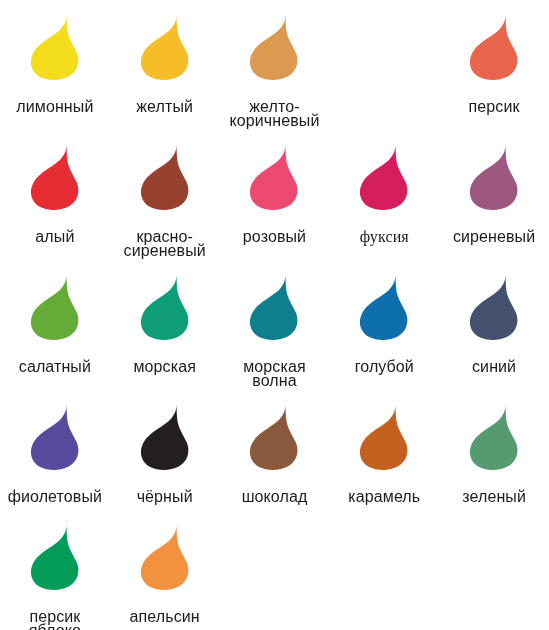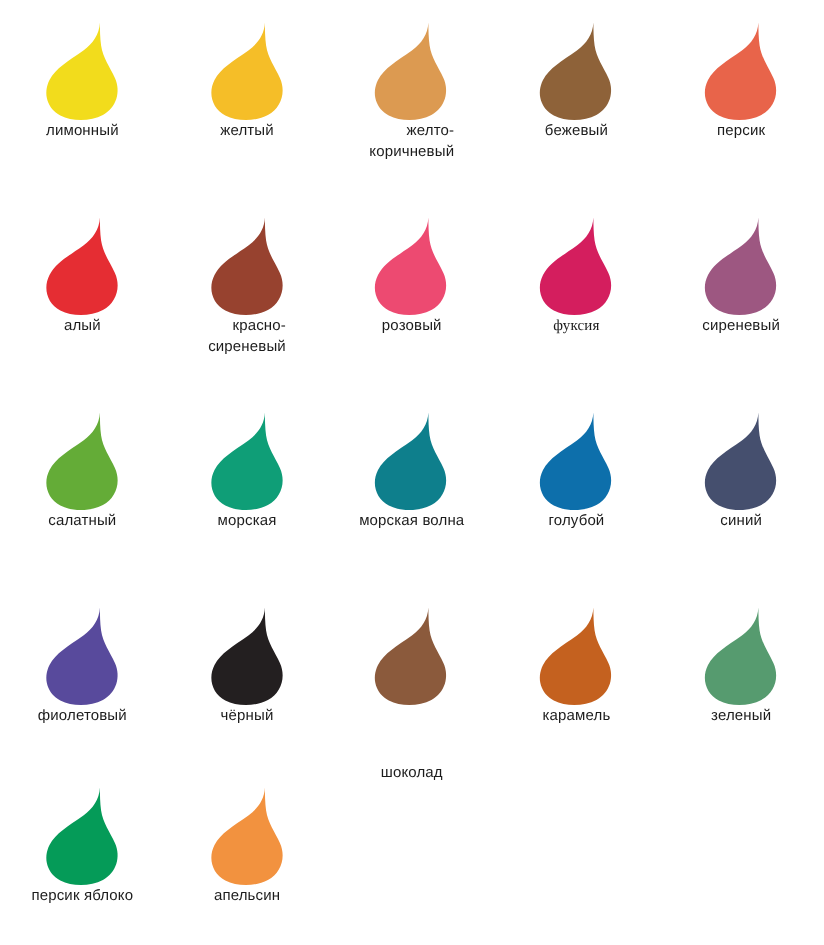--- a/index.html
+++ b/index.html
@@ -34,25 +34,25 @@
     display: block;
     line-height: 0;
   }
   .drop-svg {
     display: block;
     width: 52px;
     height: 66px;
     overflow: visible;
   }
   .swatch-label {
-    margin-top: 1px;
-    font-size: 10px;
+    margin-top: 20px;
+    font-size: 16px;
     line-height: 14px;
     color: #1c1c1c;
-    text-align: right;
+    text-align: center;
     max-width: 104px;
     white-space: pre-line;
     letter-spacing: 0.1px;
   }
 </style>
 </head>
 <body>
 
 <div id="palette-grid">
   <div class="swatch-cell" style="grid-area: 1 / 1;">
@@ -97,35 +97,20 @@
                  C 19.4 67.2 31.4 67.0 39.6 62.6
                  C 48.6 57.8 51.8 47.2 47.6 38.0
                  C 44.2 30.6 39.6 24.6 38.4 16.4
                  C 37.7 11.3 37.6 5.6 37.6 1.0 Z" fill="#dc9a51"></path>
       </svg>
     </span>
     <div class="swatch-label">желто-
 коричневый</div>
   </div>
 
-  <div class="swatch-cell" style="grid-area: 1 / 4;">
-    <span class="drop-wrap">
-      <svg class="drop-svg" viewBox="0 0 52 66" xmlns="http://www.w3.org/2000/svg">
-        <path d="M37.6 1.0
-                 C 37.2 9.0 33.0 15.0 26.6 19.6
-                 C 16.2 27.0 8.2 31.2 4.0 39.4
-                 C -0.6 48.4 2.6 58.6 11.2 63.0
-                 C 19.4 67.2 31.4 67.0 39.6 62.6
-                 C 48.6 57.8 51.8 47.2 47.6 38.0
-                 C 44.2 30.6 39.6 24.6 38.4 16.4
-                 C 37.7 11.3 37.6 5.6 37.6 1.0 Z" fill="#8e6239"></path>
-      </svg>
-    </span>
-    <div class="swatch-label">бежевый</div>
-  </div>
 
   <div class="swatch-cell" style="grid-area: 2 / 1;">
     <span class="drop-wrap">
       <svg class="drop-svg" viewBox="0 0 52 66" xmlns="http://www.w3.org/2000/svg">
         <path d="M37.6 1.0
                  C 37.2 9.0 33.0 15.0 26.6 19.6
                  C 16.2 27.0 8.2 31.2 4.0 39.4
                  C -0.6 48.4 2.6 58.6 11.2 63.0
                  C 19.4 67.2 31.4 67.0 39.6 62.6
                  C 48.6 57.8 51.8 47.2 47.6 38.0
@@ -322,21 +307,21 @@
                  C -0.6 48.4 2.6 58.6 11.2 63.0
                  C 19.4 67.2 31.4 67.0 39.6 62.6
                  C 48.6 57.8 51.8 47.2 47.6 38.0
                  C 44.2 30.6 39.6 24.6 38.4 16.4
                  C 37.7 11.3 37.6 5.6 37.6 1.0 Z" fill="#231f20"></path>
       </svg>
     </span>
     <div class="swatch-label">чёрный</div>
   </div>
 
-  <div class="swatch-cell" style="grid-area: 4 / 3; gap: 38px;">
+  <div class="swatch-cell" style="grid-area: 4 / 3;">
     <span class="drop-wrap">
       <svg class="drop-svg" viewBox="0 0 52 66" xmlns="http://www.w3.org/2000/svg">
         <path d="M37.6 1.0
                  C 37.2 9.0 33.0 15.0 26.6 19.6
                  C 16.2 27.0 8.2 31.2 4.0 39.4
                  C -0.6 48.4 2.6 58.6 11.2 63.0
                  C 19.4 67.2 31.4 67.0 39.6 62.6
                  C 48.6 57.8 51.8 47.2 47.6 38.0
                  C 44.2 30.6 39.6 24.6 38.4 16.4
                  C 37.7 11.3 37.6 5.6 37.6 1.0 Z" fill="#8b5a3c"></path>

